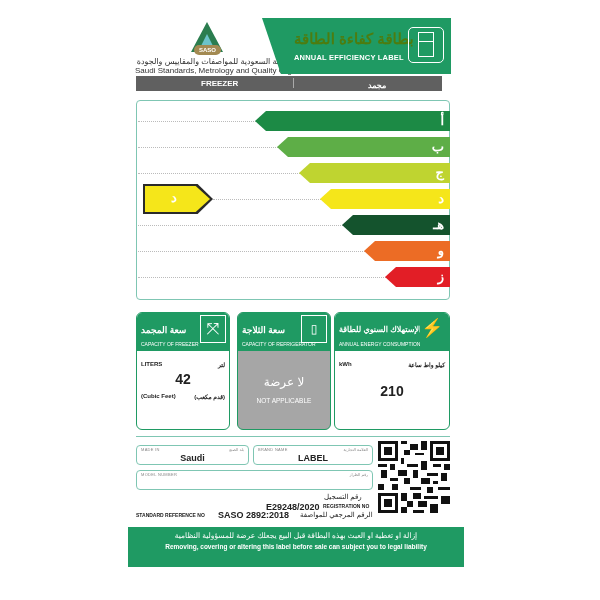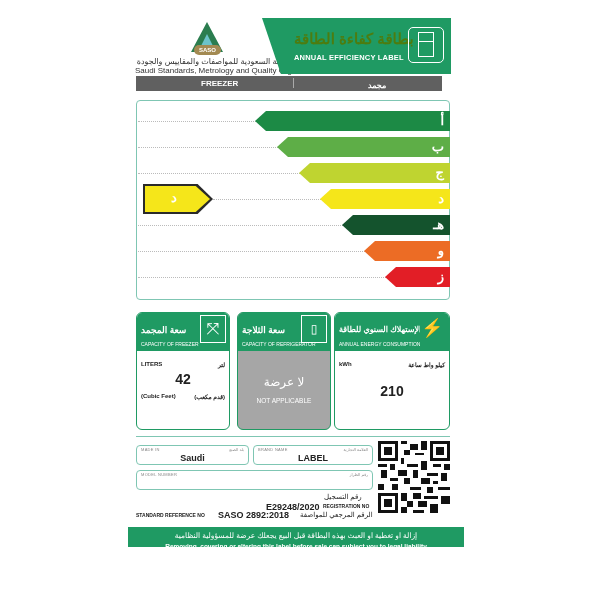--- a/index.html
+++ b/index.html
@@ -52,21 +52,21 @@
   .field { position:absolute; border:1.5px solid #7fc6b3; border-radius:4px; box-sizing:border-box; background:#fff; }
   .field .lab-en { position:absolute; left:4px; top:1px; font-size:4px; color:#888; letter-spacing:0.3px; }
   .field .lab-ar { position:absolute; right:4px; top:1px; font-size:4px; color:#888; }
   .field .val { position:absolute; left:0; width:100%; top:7px; text-align:center; font-size:9px; font-weight:bold; }
   .reg { position:absolute; font-size:9px; font-weight:bold; white-space:nowrap; }
   .lbl { position:absolute; font-size:5px; font-weight:bold; white-space:nowrap; }
   .lbl-ar { position:absolute; font-size:7px; white-space:nowrap; }
 
   .qr { position:absolute; left:378px; top:441px; width:72px; height:72px; background:#fff; }
 
-  .footer { position:absolute; left:128px; top:527px; width:336px; height:20px; background:#1f9a63; color:#fff; }
+  .footer { position:absolute; left:128px; top:527px; width:336px; height:40px; background:#1f9a63; color:#fff; }
   .footer .ar { position:absolute; left:0; width:100%; top:4px; text-align:center; font-size:7.5px; }
   .footer .en { position:absolute; left:0; width:100%; top:16px; text-align:center; font-size:6.5px; font-weight:bold; }
   .divider { position:absolute; left:136px; top:436px; width:314px; border-top:1.5px solid #7fc6b3; }
 </style>
 </head>
 <body>
 
 <div>
   <div class="logo-tri"></div>
   <div class="logo-tri2"></div>

